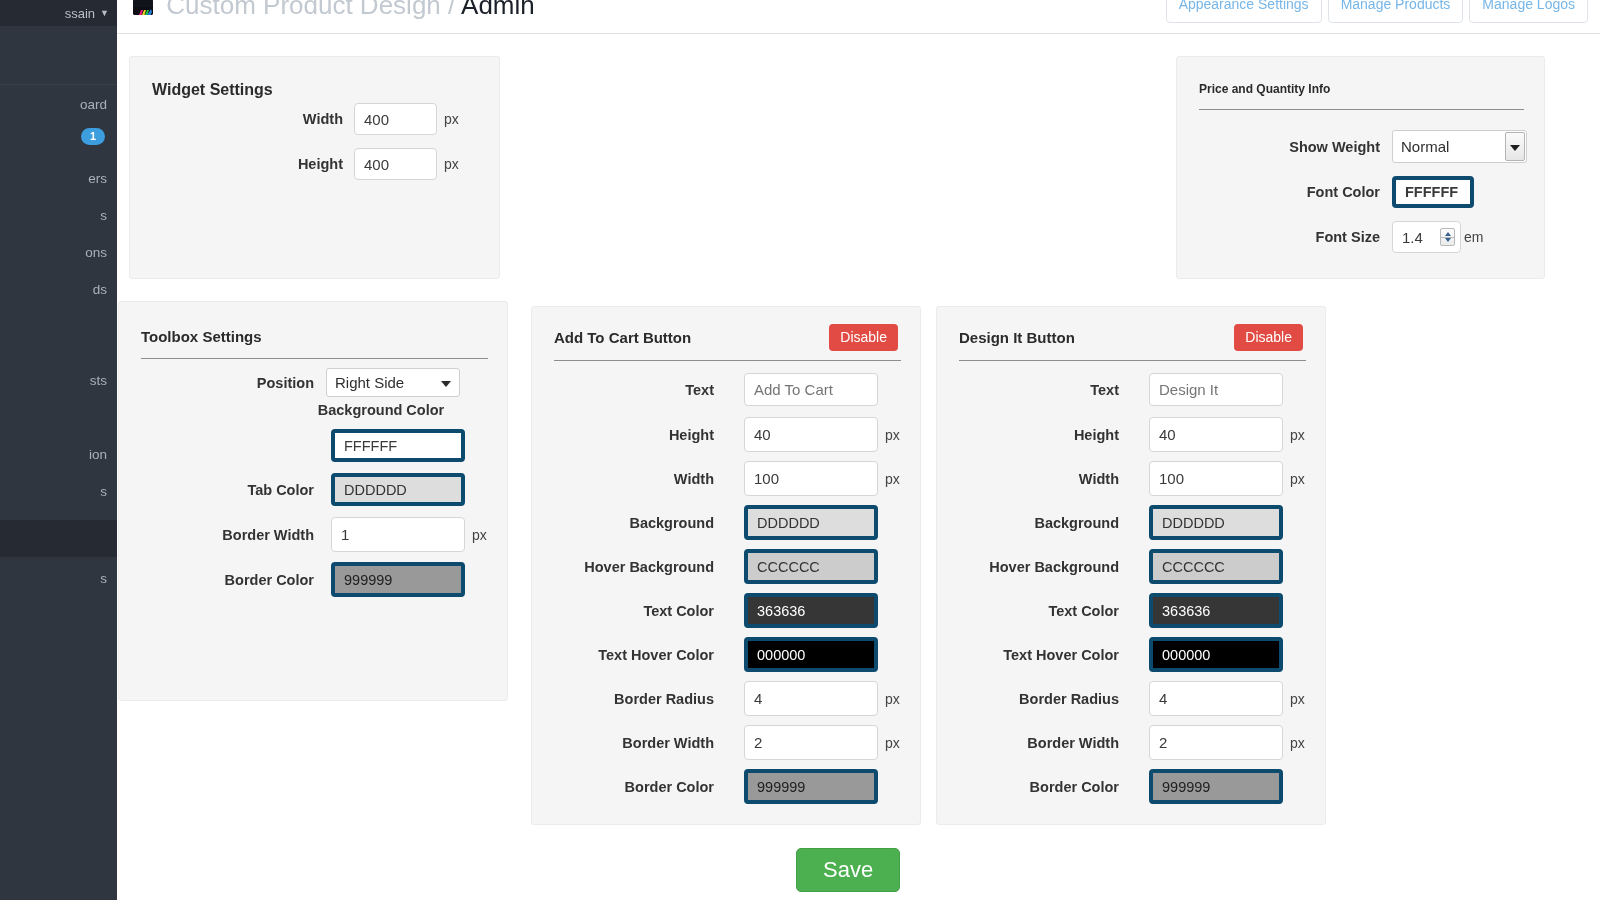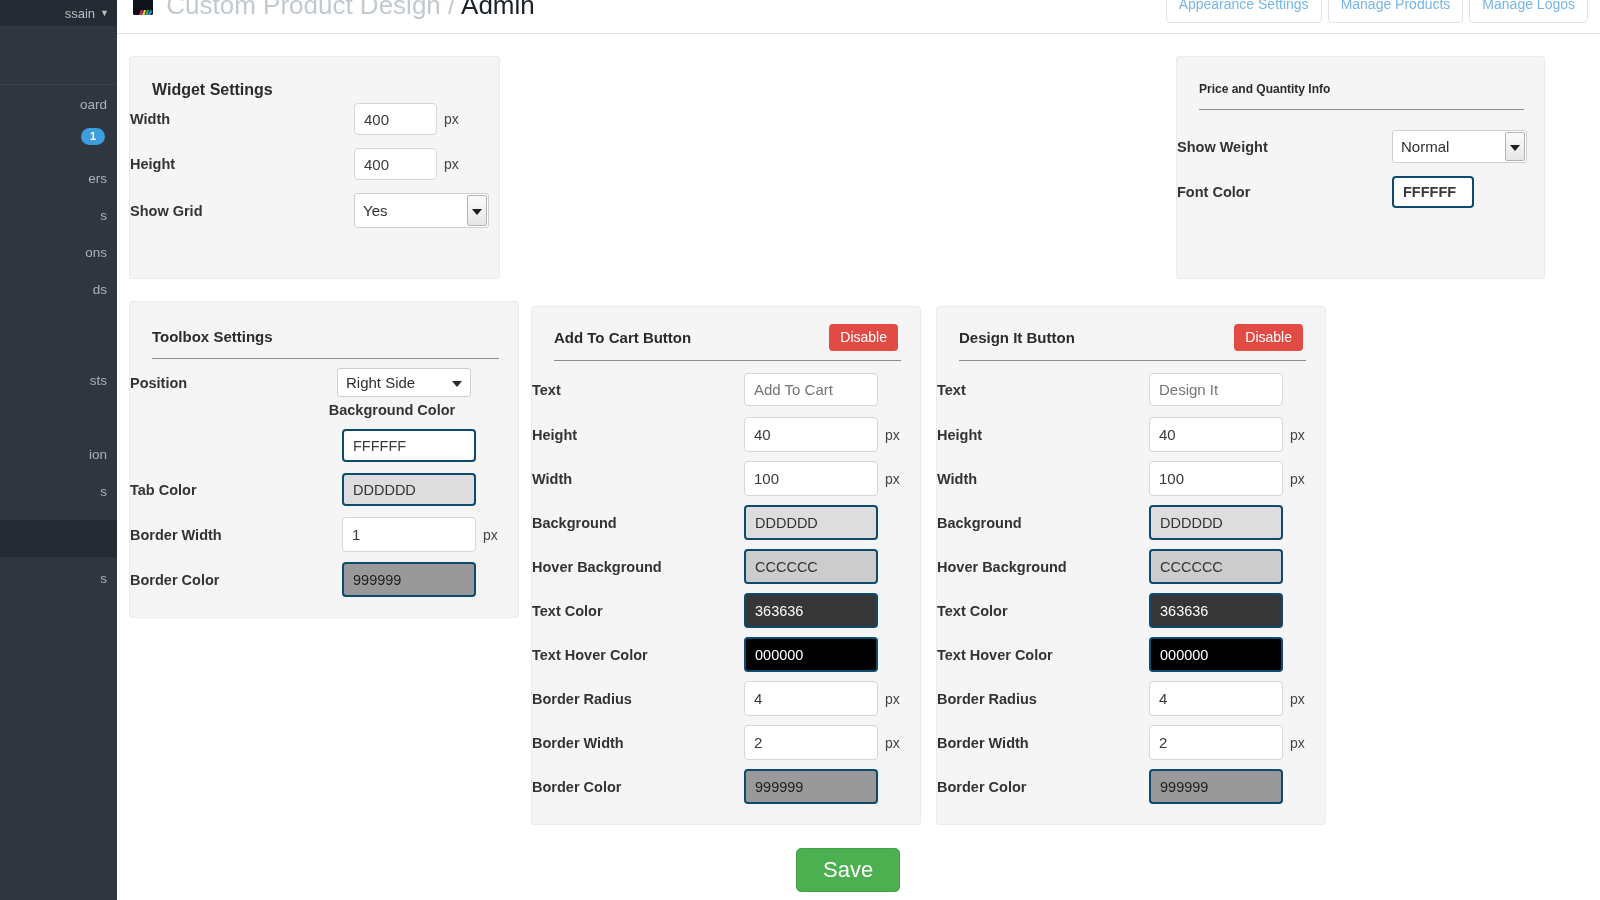--- a/index.html
+++ b/index.html
@@ -104,42 +104,42 @@
   .row {
     position: absolute;
     display: flex;
     align-items: center;
     white-space: nowrap;
   }
   .lbl {
     font-weight: bold;
     color: #333333;
     font-size: 14.5px;
-    text-align: left;
+    text-align: right;
   }
   .unit {
     color: #444444;
     font-size: 14px;
     margin-left: 7px;
   }
 
   .txt {
     border: 1px solid #d6d6d6;
     border-radius: 4px;
     background: #ffffff;
     color: #3a3a3a;
     font-family: "Liberation Sans", sans-serif;
     font-size: 15px;
     padding: 0 9px;
     outline: none;
   }
   .txt.ph { color: #9b9b9b; }
 
   .swatch {
-    border: 2px solid #0c4a6e;
+    border: 4px solid #0c4a6e;
     border-radius: 4px;
     font-family: "Liberation Sans", sans-serif;
     font-size: 14.5px;
     padding: 0 9px;
     outline: none;
   }
 
   .sel {
     -webkit-appearance: none; appearance: none;
     border: 1px solid #cfcfcf;
@@ -325,29 +325,20 @@
       <input class="txt" style="width: 83px; height: 32px; margin-left: 11px;" value="400">
       <span class="unit">px</span>
     </div>
 
     <div class="row" style="left:0; top:91px; width:371px;">
       <span class="lbl" style="width:213px;">Height</span>
       <input class="txt" style="width: 83px; height: 32px; margin-left: 11px;" value="400">
       <span class="unit">px</span>
     </div>
 
-    <div class="row" style="left:0; top:136px; width:371px;">
-      <span class="lbl" style="width:213px;">Show Grid</span>
-      <span class="sel-wrap" style="margin-left:11px;">
-        <select class="sel" style="width:135px; height:35px;">
-          <option>Yes</option>
-        </select>
-        <span class="sel-arrow-btn"></span>
-      </span>
-    </div>
   </div>
 
 
   <div class="panel" style="left:1176px; top:56px; width:369px; height:223px;">
     <div class="panel-title" style="position:absolute; left:22px; top:25px; font-size:12px;">Price and Quantity Info</div>
     <div class="panel-rule" style="position:absolute; left:22px; top:52px; width:325px;"></div>
 
     <div class="row" style="left:0; top:73px; width:369px;">
       <span class="lbl" style="width:203px;">Show Weight</span>
       <span class="sel-wrap" style="margin-left:12px;">
@@ -356,23 +347,32 @@
         </select>
         <span class="sel-arrow-btn"></span>
       </span>
     </div>
 
     <div class="row" style="left:0; top:119px; width:369px;">
       <span class="lbl" style="width:203px;">Font Color</span>
       <input class="swatch" style="width: 82px; height: 32px; margin-left: 12px; background: rgb(255, 255, 255); color: rgb(58, 58, 58); font-weight: bold;" value="FFFFFF">
     </div>
 
-  </div>
-
-  <div class="panel" style="left:129px; top:301px; width:390px; height:317px;">
+    <div class="row" style="left:0; top:164px; width:369px;">
+      <span class="lbl" style="width:203px;">Font Size</span>
+      <span class="spin-wrap" style="margin-left:12px;">
+        <input class="txt" style="width: 69px; height: 32px;" value="1.4">
+        <span class="spin-btns"></span>
+        <span class="spin-mid"></span>
+      </span>
+      <span class="unit" style="margin-left:3px;">em</span>
+    </div>
+  </div>
+
+  <div class="panel" style="left:118px; top:301px; width:390px; height:400px;">
     <div class="panel-title" style="position:absolute; left:22px; top:26px; font-size:15px;">Toolbox Settings</div>
     <div class="panel-rule" style="position:absolute; left:22px; top:56px; width:347px;"></div>
 
     <div class="row" style="left:0; top:66px; width:390px;">
       <span class="lbl" style="width:195px;">Position</span>
       <span class="sel-wrap" style="margin-left:12px;">
         <select class="sel" style="width:134px; height:29px;">
           <option>Right Side</option>
         </select>
         <span class="sel-arrow-flat"></span>

